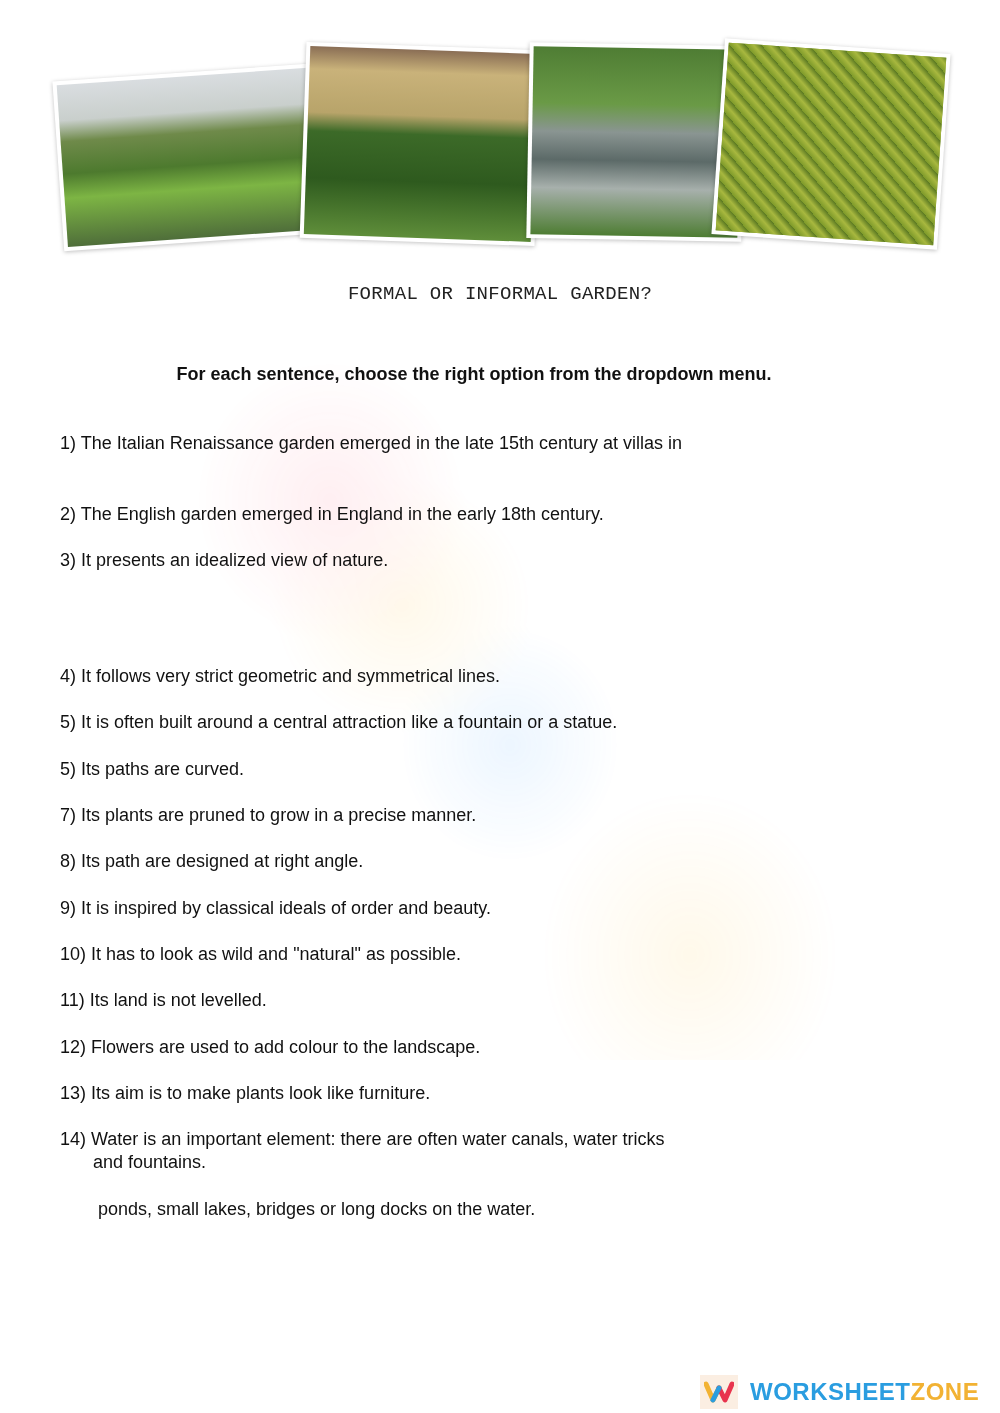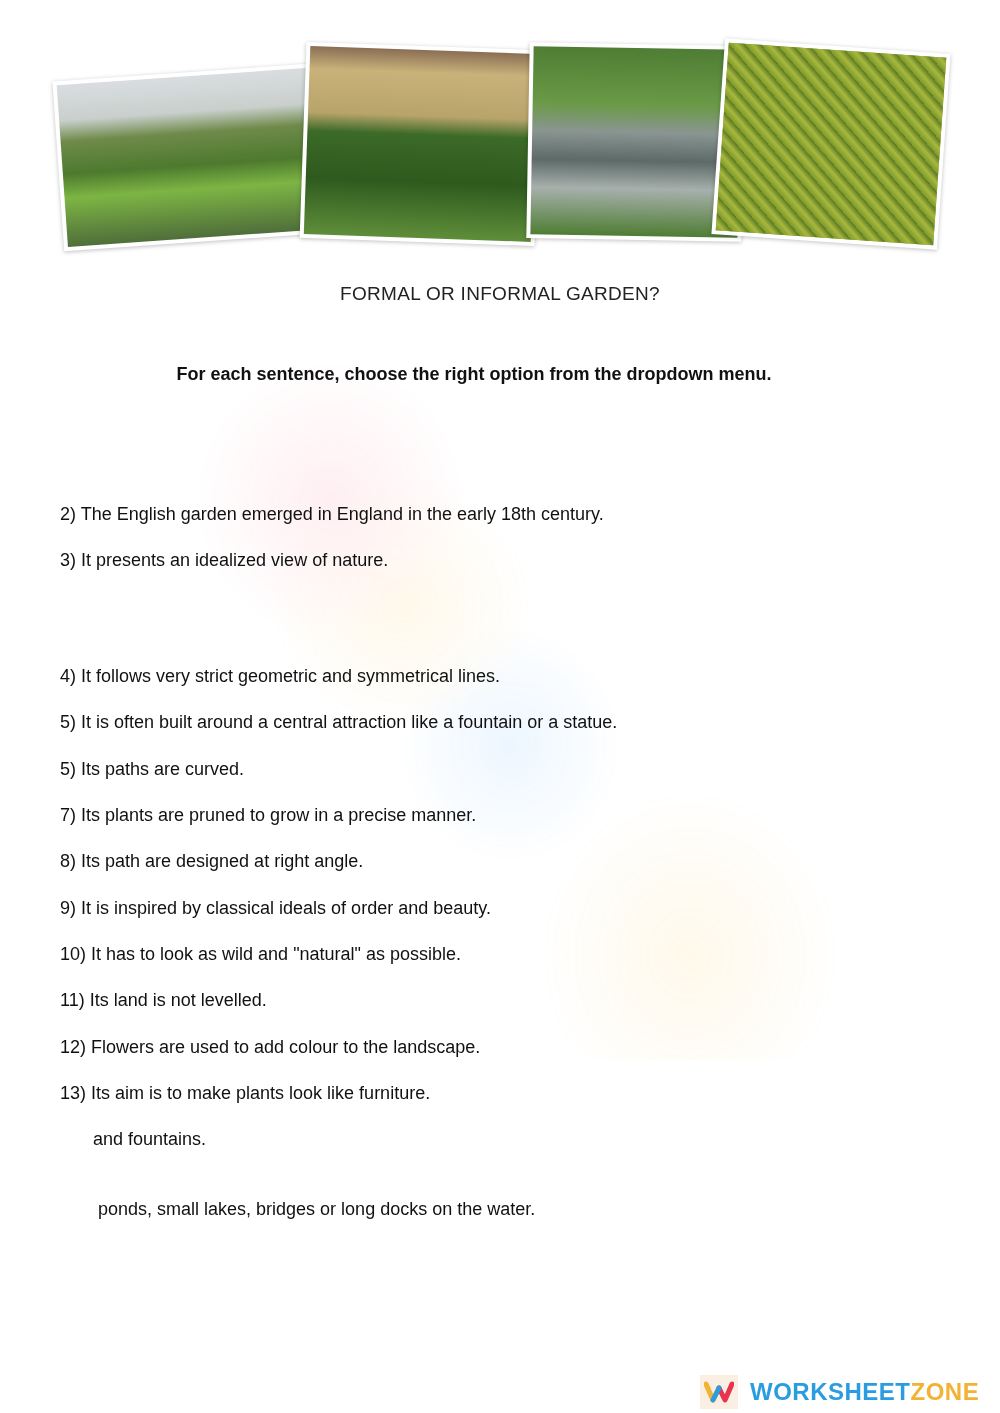--- a/index.html
+++ b/index.html
@@ -13,21 +13,21 @@
   .photo { position:absolute; background:#fff; box-shadow:0 1px 4px rgba(0,0,0,0.25); padding:4px; box-sizing:border-box; overflow:hidden; }
   .photo .img { width:100%; height:100%; }
   .p1 { left:0; top:28px; width:270px; height:170px; transform:rotate(-4deg); }
   .p1 .img { background: linear-gradient(180deg, #d9dde0 0%, #c9cfcc 22%, #6f8a4a 35%, #4d7a2e 55%, #7db544 70%, #4f6e3a 100%); }
   .p2 { left:245px; top:2px; width:235px; height:196px; transform:rotate(2deg); }
   .p2 .img { background: linear-gradient(180deg, #8a6e55 0%, #c9b27a 12%, #b8a46a 35%, #3c6a28 45%, #2e5a1e 70%, #5f8e3a 100%); }
   .p3 { left:470px; top:0; width:215px; height:196px; transform:rotate(1deg); }
   .p3 .img { background: linear-gradient(180deg, #4f7d34 0%, #6a9a46 30%, #8a9592 45%, #5c6a68 60%, #a7b0ac 75%, #4e7d33 100%); }
   .p4 { left:660px; top:2px; width:226px; height:196px; transform:rotate(4deg); }
   .p4 .img { background: repeating-linear-gradient(45deg, #7e9a2a 0px, #a8b83f 6px, #5c7a22 12px), #8aa034; }
-  .title { position:absolute; left:0; width:1000px; top:283px; text-align:center; font-family:Liberation Sans, sans-serif; font-size:19px; color:#222; letter-spacing:0.3px; }
+  .title { position:absolute; left:0; width:1000px; top:283px; text-align:center; font-family:Liberation Mono, monospace; font-size:19px; color:#222; letter-spacing:0.3px; }
   .instruction { position:absolute; left:0; width:948px; top:364px; text-align:center; font-weight:bold; font-size:18px; color:#111; }
   .questions { position:absolute; left:60px; top:432px; width:820px; }
   .q { font-size:18px; color:#111; line-height:23px; position:absolute; left:0; white-space:nowrap; }
   .q .cont { display:block; padding-left:28px; }
   .footer { position:absolute; left:700px; top:1376px; height:32px; display:flex; align-items:center; }
   .logo-mark { width:38px; height:34px; background:#fbeee2; display:flex; align-items:center; justify-content:center; margin-right:12px; }
   .brand { font-size:24px; font-weight:bold; letter-spacing:0.5px; }
   .brand .a { color:#2a9de0; }
   .brand .b { color:#f2b233; }
 </style>
@@ -49,20 +49,21 @@
   <div class="photo p4">
       <div class="img"></div>
     </div>
 </div>
 
 <div class="title">FORMAL OR INFORMAL GARDEN?</div>
 <div class="instruction">For each sentence, choose the right option from the dropdown menu.</div>
 
 <div class="questions">
   <div class="q" style="top:0px">
+    <span>1) The Italian Renaissance garden emerged in the late 15th century at villas in</span>
   </div>
   <div class="q" style="top:71px">
     <span>2) The English garden emerged in England  in the early 18th century.</span>
   </div>
   <div class="q" style="top:117px">
     <span>3) It presents an idealized view of nature.</span>
   </div>
   <div class="q" style="top:163px">
   </div>
   <div class="q" style="top:233px">
@@ -89,20 +90,21 @@
   <div class="q" style="top:557px">
     <span>11) Its land is not levelled.</span>
   </div>
   <div class="q" style="top:604px">
     <span>12) Flowers are used to add colour to the landscape.</span>
   </div>
   <div class="q" style="top:650px">
     <span>13) Its aim is to make plants look like furniture.</span>
   </div>
   <div class="q" style="top:696px">
+    <span>14) Water is an important element: there are often water canals, water tricks</span>
     <span class="cont" style="padding-left:33px">and fountains.</span>
   </div>
   <div class="q" style="top:766px">
     <span class="cont" style="padding-left:38px">ponds, small lakes, bridges or long docks on the water.</span>
   </div>
 </div>
 
 <div class="footer">
   <div class="logo-mark">
     <svg width="30" height="22" viewBox="0 0 30 22">

